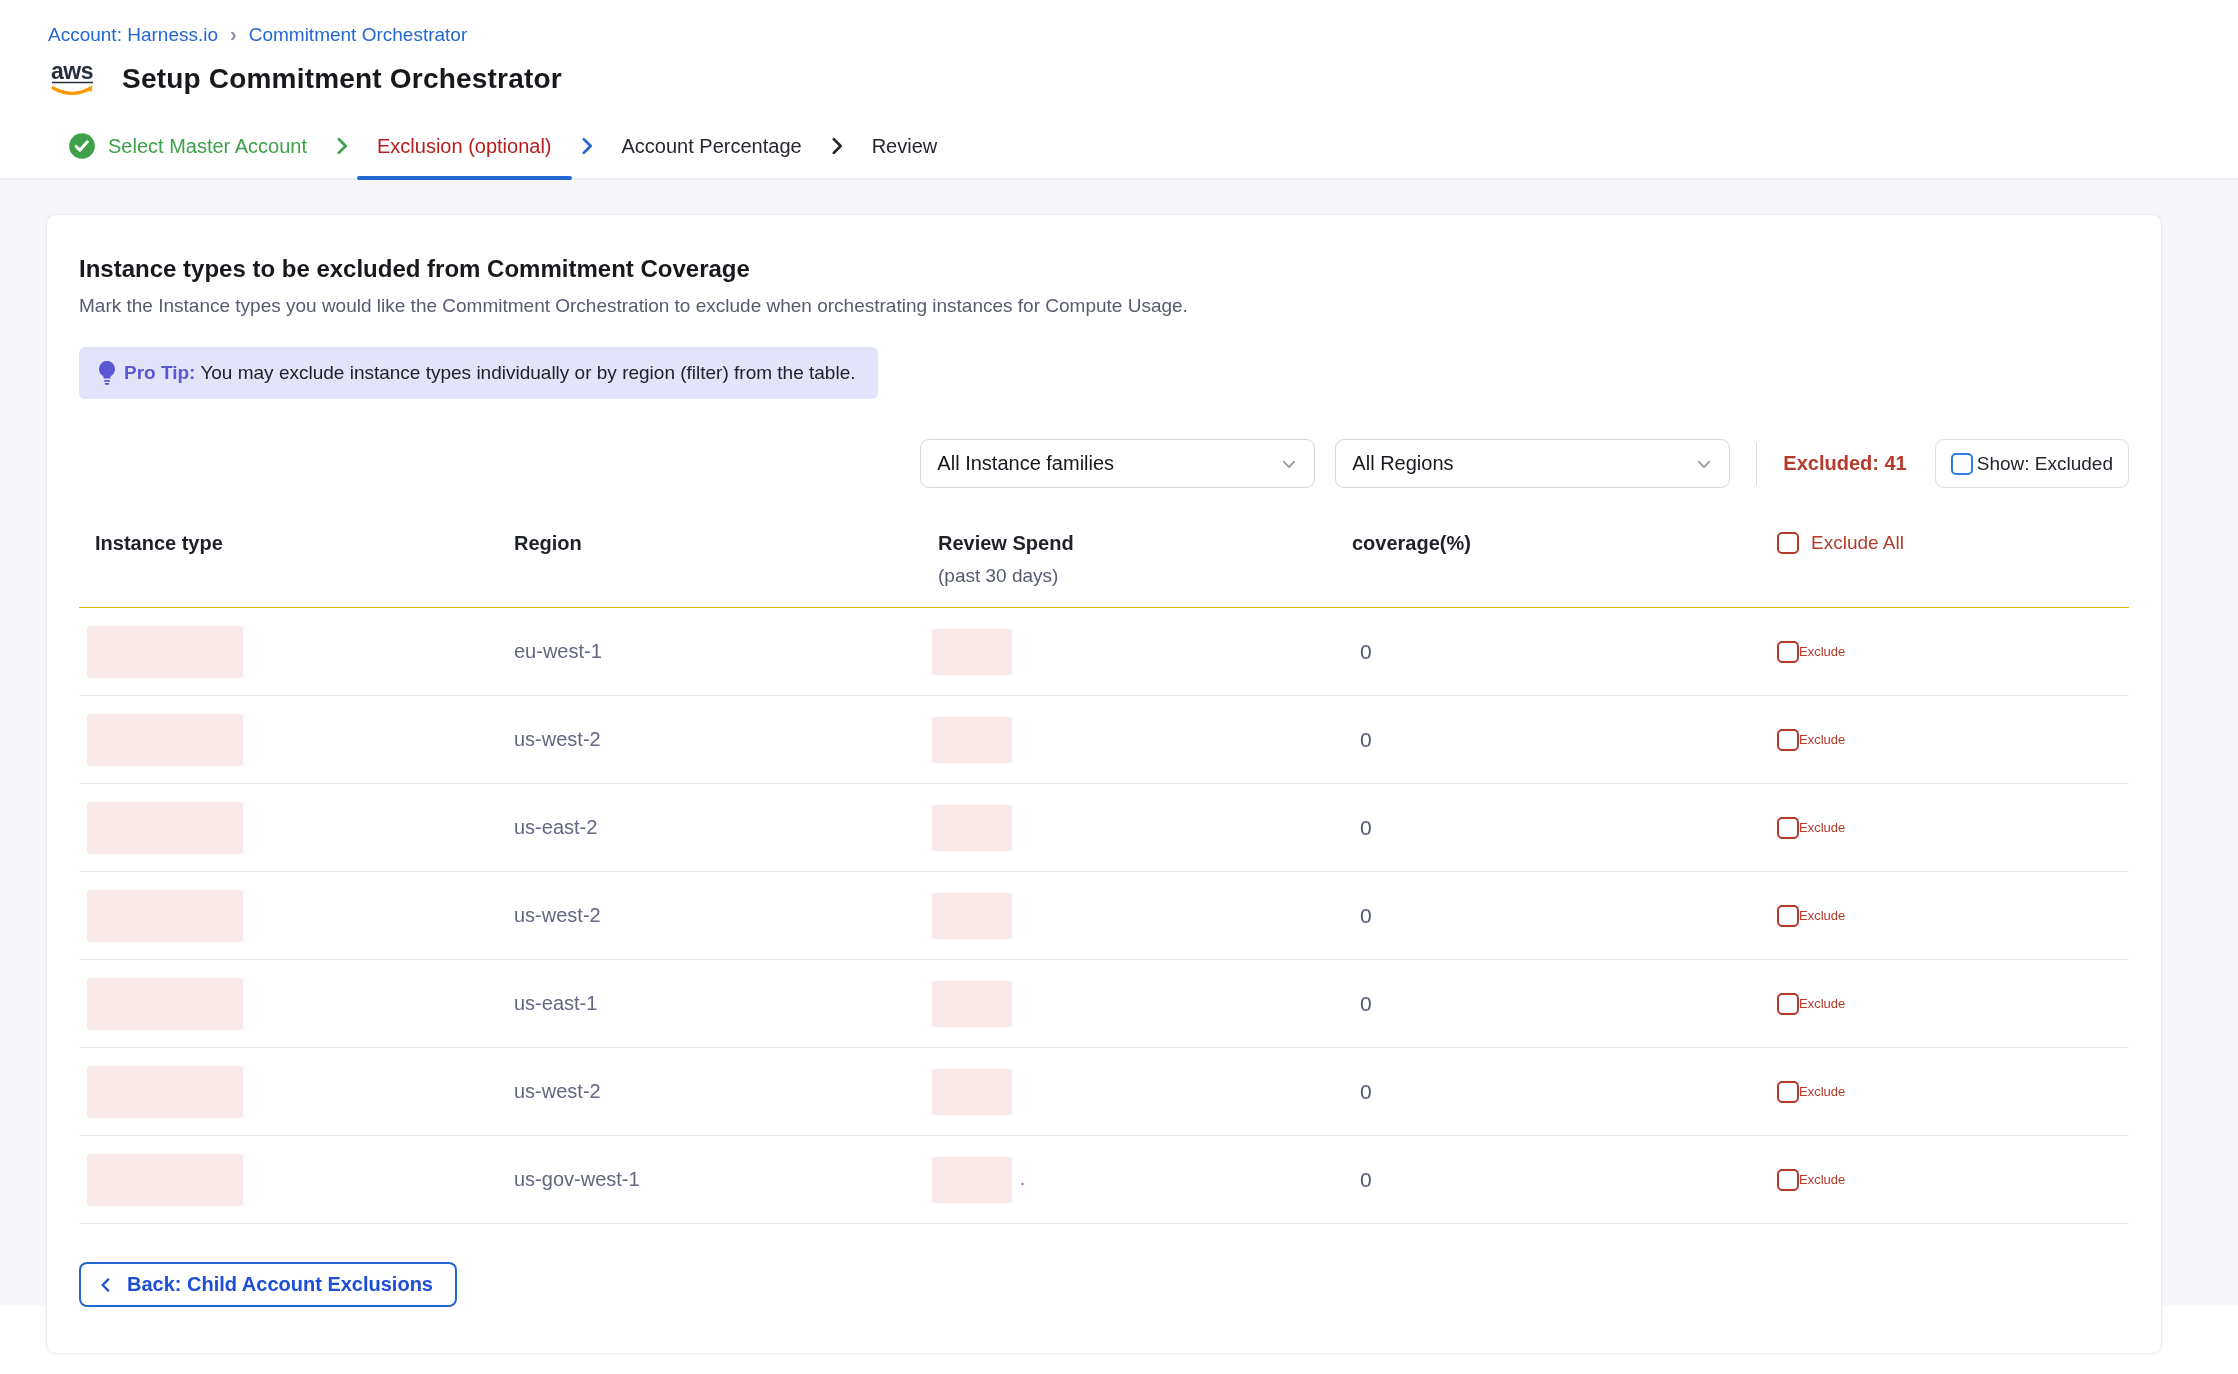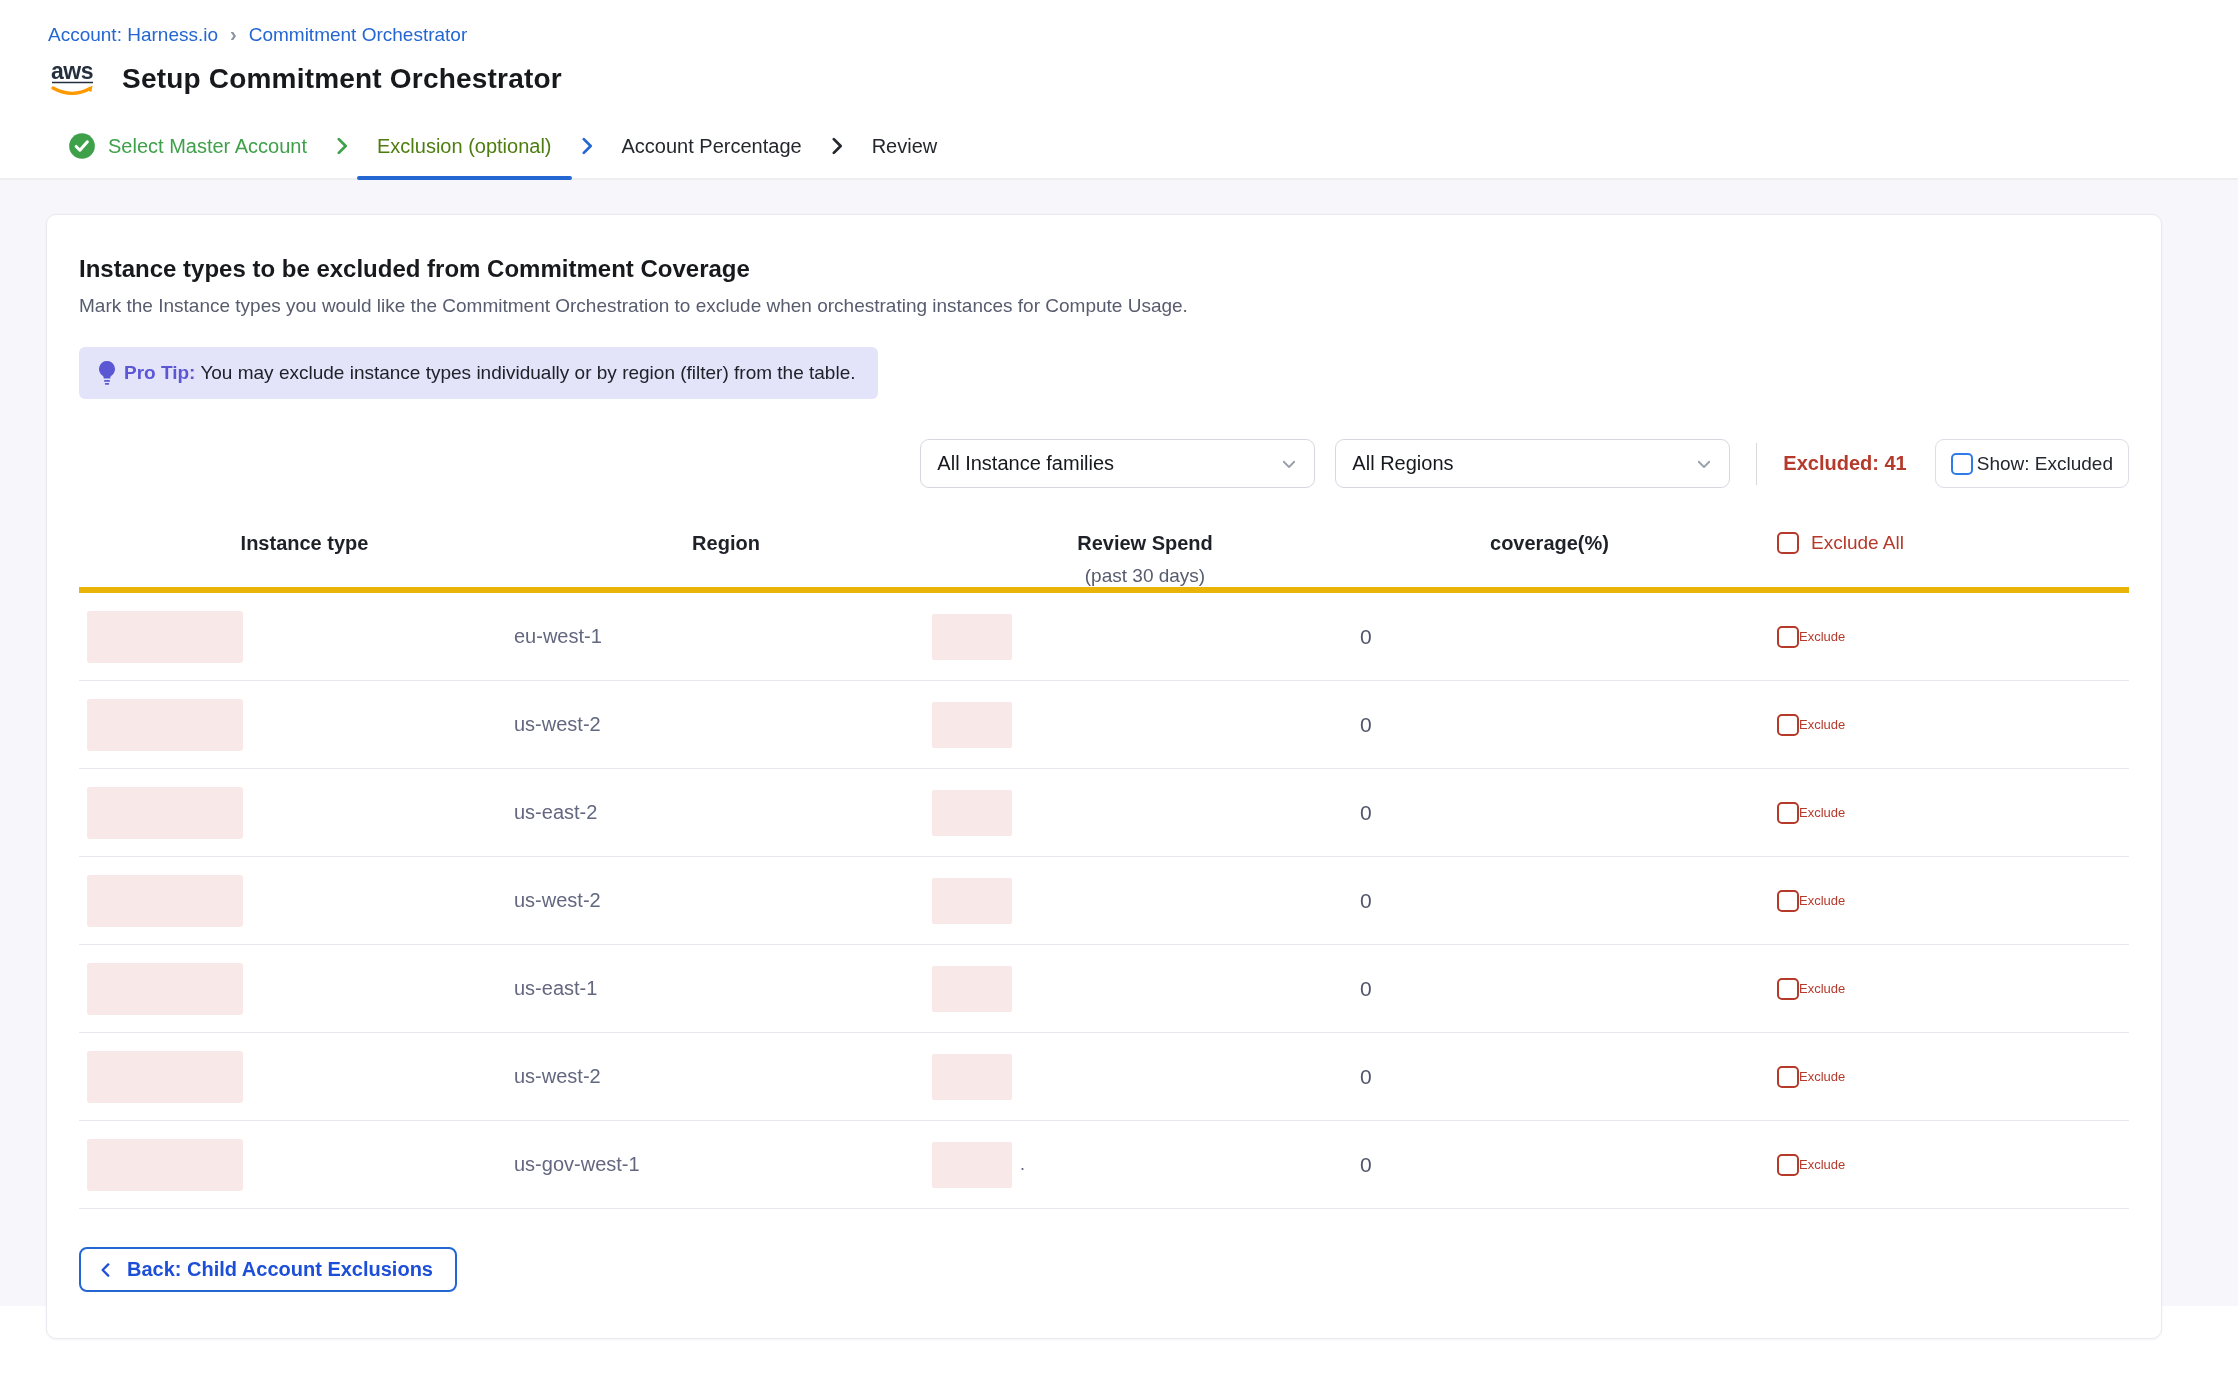--- a/index.html
+++ b/index.html
@@ -16,21 +16,21 @@
   .breadcrumb a { color:#2467d3; text-decoration:none; cursor:pointer; }
   .crumb-sep { color:#8b93a5; font-size:20px; font-weight:700; line-height:1; transform:translateY(-1px); }
   .title-row { display:flex; align-items:center; gap:16px; margin-top:12px; padding-bottom:14px; }
   .aws-logo { width:58px; height:42px; flex:0 0 auto; }
   .page-title { font-size:28px; font-weight:700; color:#17191d; letter-spacing:.2px; }
 
   
   .stepper { display:flex; align-items:stretch; background:#fff; padding-left:48px; border-bottom:2px solid #eceef2; height:66px; }
   .step { position:relative; display:flex; align-items:center; gap:12px; padding:0 20px; font-size:20px; font-weight:500; cursor:pointer; }
   .step.completed { color:#3fa04a; }
-  .step.active { color:#4d7c0f; }
+  .step.active { color:#b91c1c; }
   .step.upcoming { color:#24272e; }
   .step.active::after { content:""; position:absolute; left:0; right:0; bottom:-2px; height:4px; background:#2467d3; border-radius:2px; }
   .step-chevron { width:22px; height:22px; align-self:center; margin:0 4px; }
   .chev-green { color:#3fa04a; } .chev-blue { color:#2467d3; } .chev-dark { color:#24272e; }
   .check-icon { width:28px; height:28px; }
 
   
   .content { background:#f7f7fb; padding:34px 76px 0 46px; height:1126px; }
   .card { background:#fff; border:1px solid #e9eaef; border-radius:10px; box-shadow:0 1px 3px rgba(25,30,60,.05);
           padding:40px 32px 46px 32px; }
@@ -52,21 +52,21 @@
   .excluded-count { color:#b53a2c; font-weight:700; font-size:20px; white-space:nowrap; margin-right:8px; }
   .show-excluded { display:flex; align-items:center; gap:4px; height:49px; padding:0 15px;
                    border:1px solid #dcdee6; border-radius:9px; background:#fff; font-size:19px; color:#23262d; cursor:pointer; }
   .checkbox { width:22px; height:22px; border-radius:5px; background:#fff; flex:0 0 auto; cursor:pointer; }
   .checkbox.blue { border:2.5px solid #2f7be8; }
   .checkbox.red  { border:2px solid #b53a2c; }
 
   
   .table { margin-top:44px; }
   .thead, .trow { display:grid; grid-template-columns:435px 424px 414px 395px 1fr; }
-  .thead { align-items:start; border-bottom:6px solid #eab308;text-align:center; }
+  .thead { align-items:start; padding-bottom:20px; border-bottom:1px solid #eab308; }
   .th { font-size:20px; font-weight:700; color:#1e2128; }
   .th.first { padding-left:16px; }
   .th-sub { display:block; font-size:19px; font-weight:400; color:#575c6e; margin-top:10px; }
   .th-exclude { display:flex; align-items:center; gap:12px; color:#b53a2c; font-size:19px; font-weight:400; padding-left:30px; }
 
   .trow { align-items:center; height:88px; border-bottom:1px solid #e7e8ee; }
   .redact-lg { width:156px; height:52px; background:#f8e9e8; border-radius:3px; margin-left:8px; }
   .spend-cell { display:flex; align-items:center; gap:8px; }
   .redact-sm { width:80px; height:46px; background:#f8e9e8; border-radius:2px; margin-left:-6px; }
   .spend-suffix { font-size:18px; color:#636780; }

